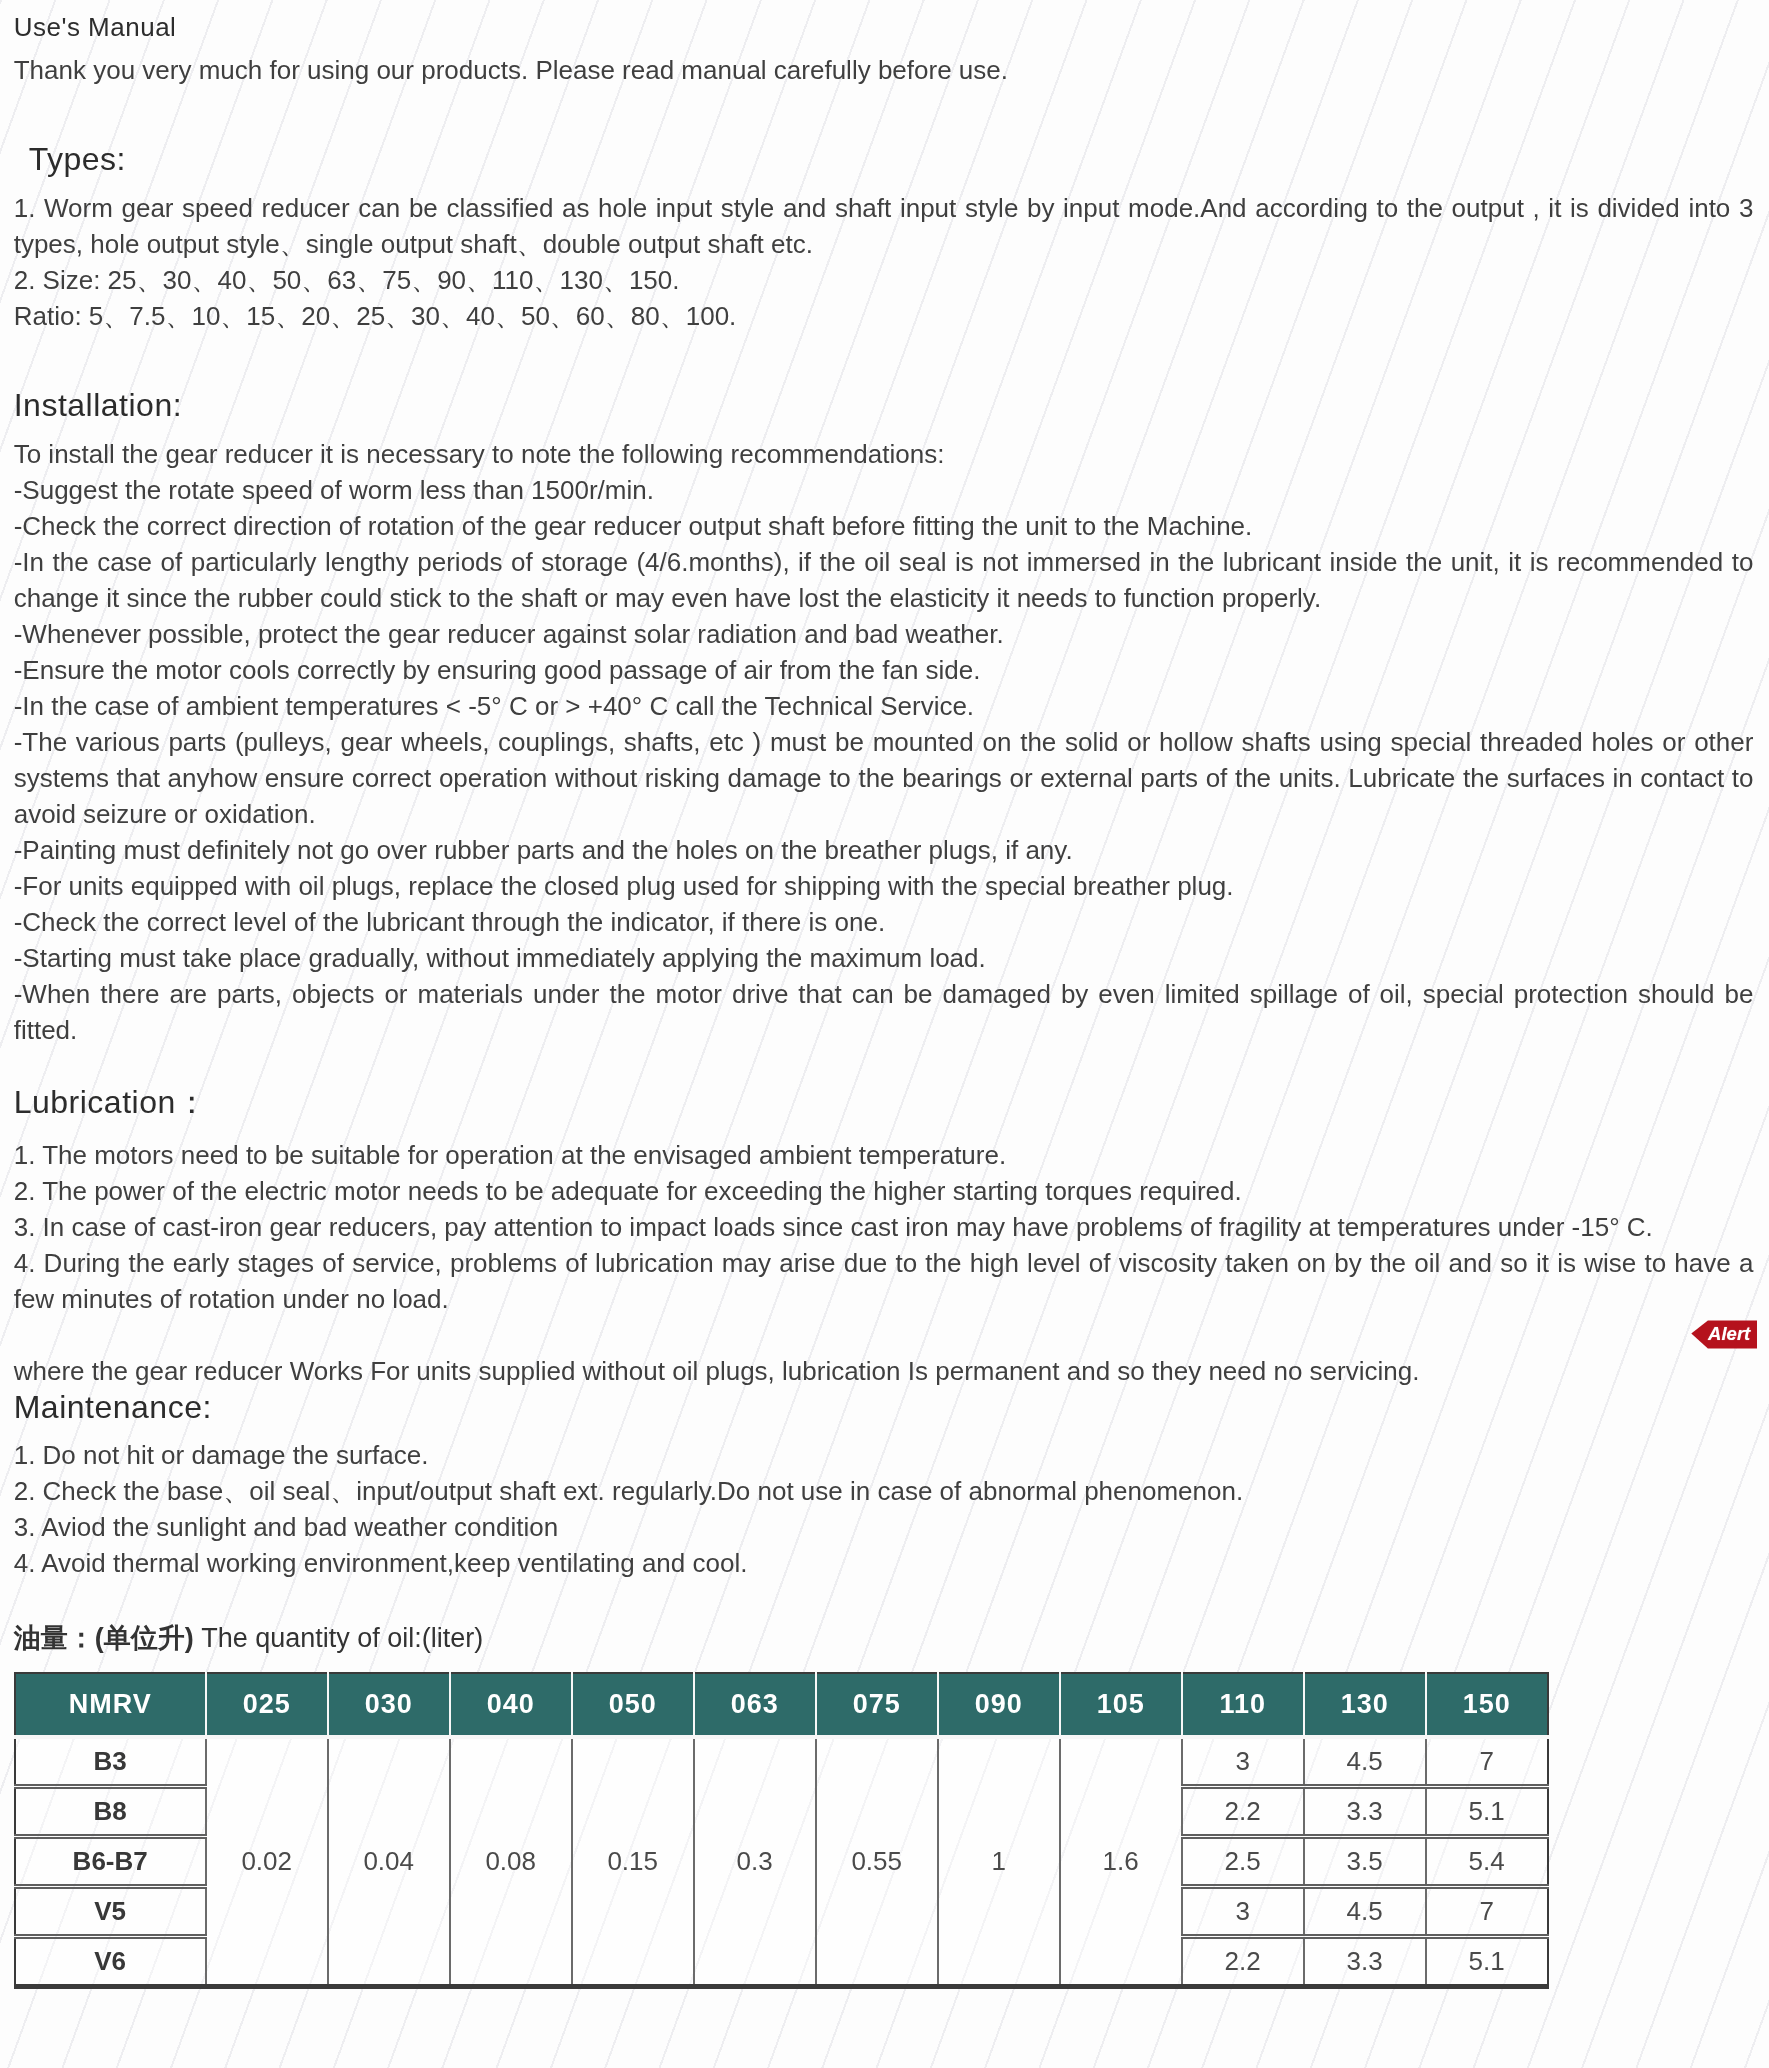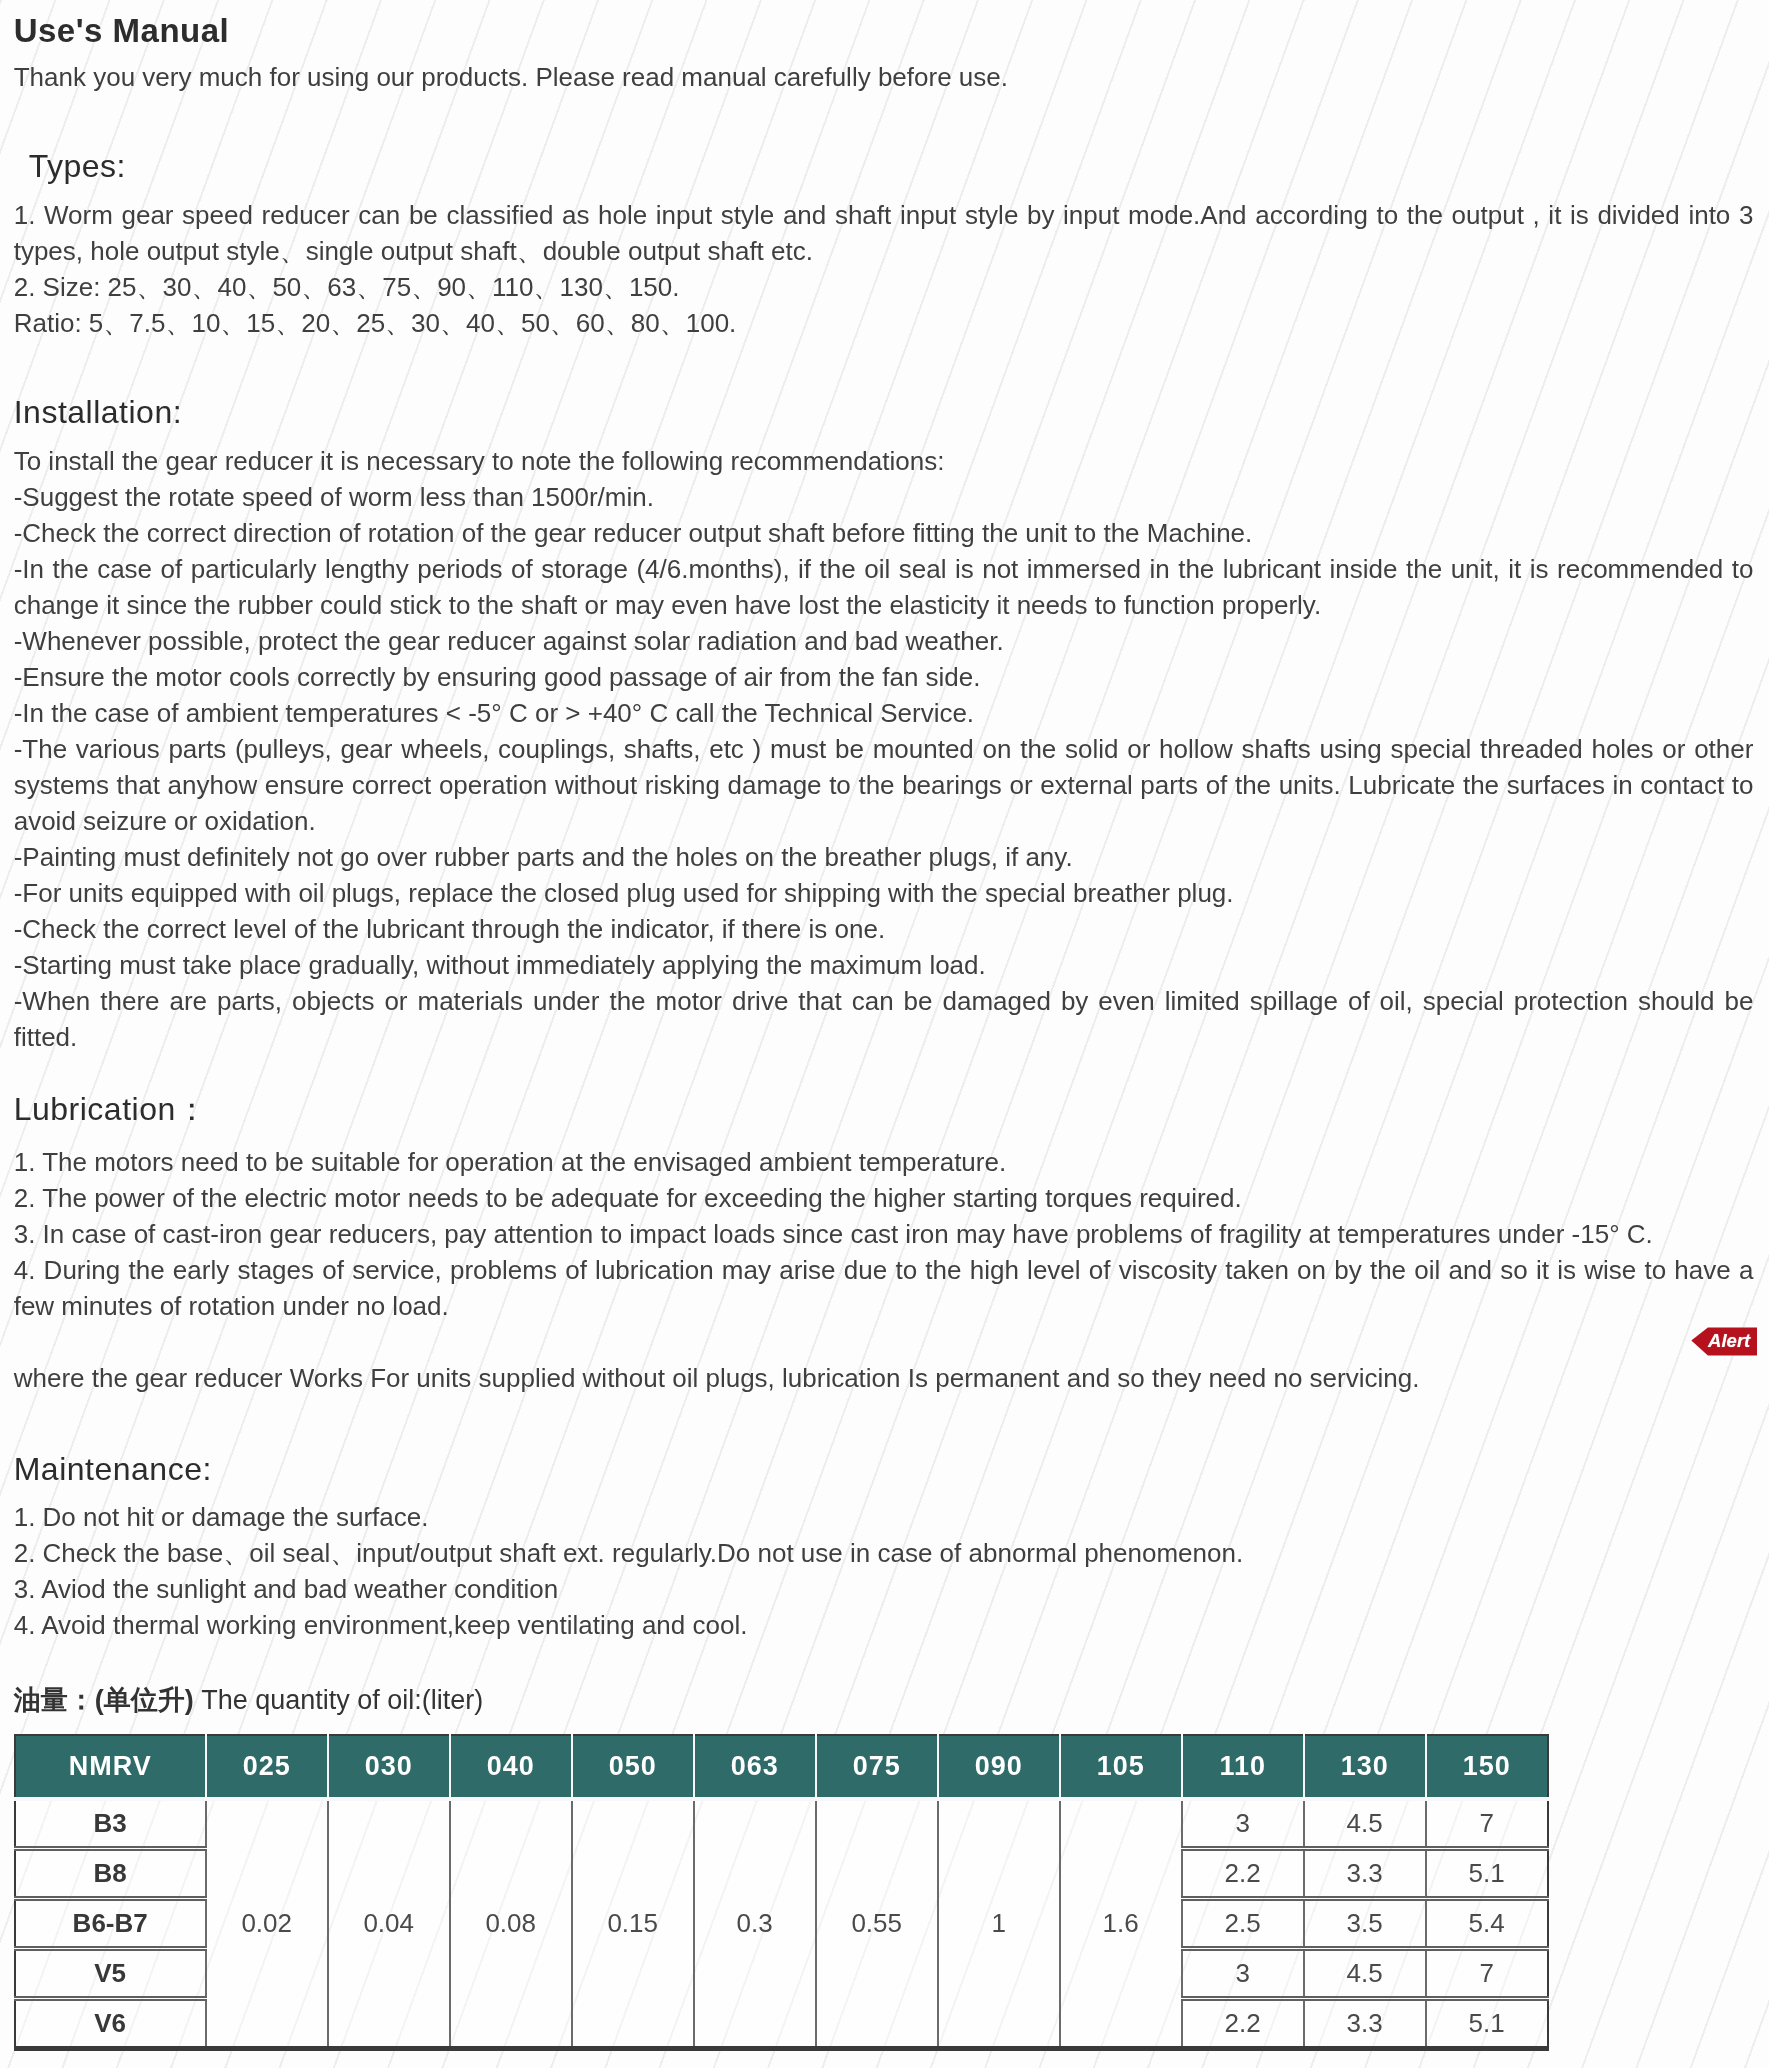--- a/index.html
+++ b/index.html
@@ -12,43 +12,43 @@
     font-family: "Liberation Sans", "DejaVu Sans", sans-serif;
     color: #3f3f3f;
     background:
       repeating-linear-gradient(110deg,
         rgba(145,145,165,0.14) 0px, rgba(145,145,165,0.14) 2px,
         rgba(0,0,0,0) 2px, rgba(0,0,0,0) 51px),
       #fdfdfd;
   }
 
   .doc-title {
-    font-size: 33px;
-    font-weight: 700;
+    font-size: 26px;
+    font-weight: 400;
     color: #2d2d2d;
     margin: 3.9px 0 9.8px 0;
     letter-spacing: 0.5px;
   }
   .body-line {
     font-size: 26px;
     line-height: 36px;
     margin: 0;
     text-align: justify;
   }
   .section-heading {
     font-size: 32px;
     font-weight: 400;
     color: #2c2c2c;
     margin: 0 0 11.7px 0;
     letter-spacing: 0.5px;
   }
   #types-heading        { margin-top: 53px; margin-left: 15px; }
   #installation-heading { margin-top: 53px; }
   #lubrication-heading  { margin-top: 33px; }
-  #maintenance-heading  { margin-top: 55px; }
+  #maintenance-heading  { }
 
   .oil-note { position: relative; }
   .alert-badge {
     position: absolute;
     top: 2px;
     right: -3.9px;
     width: 66px;
     height: 30px;
     background: #b5121d;
     color: #ffffff;

